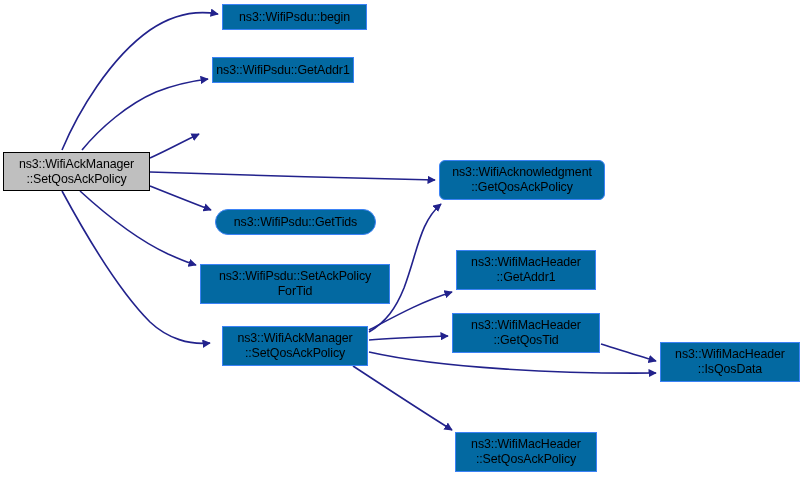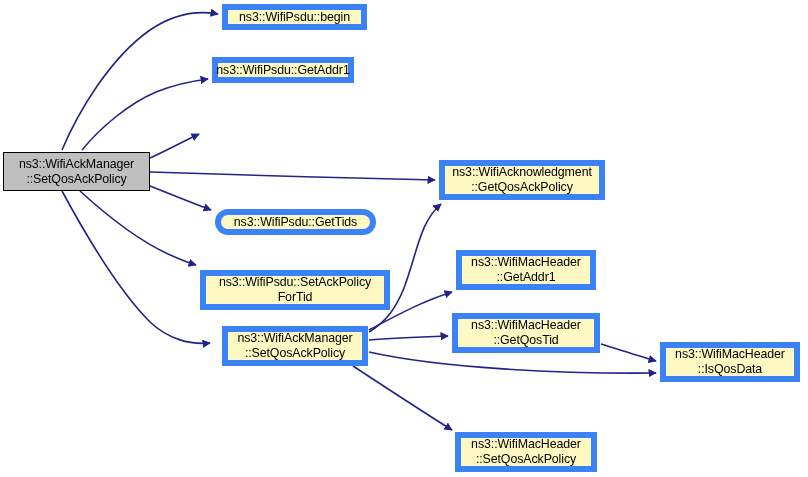--- a/index.html
+++ b/index.html
@@ -23,22 +23,22 @@
     height: 477px;
     pointer-events: none;
   }
   .node {
     position: absolute;
     box-sizing: border-box;
     display: flex;
     align-items: center;
     justify-content: center;
     text-align: center;
-    background: #fef9c3;
-    border: 6px solid #3b82f6;
+    background: #0369a1;
+    border: 1px solid #3b82f6;
     color: #000000;
     font-size: 12.4px;
     line-height: 14.6px;
     letter-spacing: -0.1px;
     white-space: pre-line;
     z-index: 2;
   }
   .node.root {
     background: #bfbfbf;
     border: 1px solid #000000;
@@ -84,30 +84,30 @@
 
   <div class="node" style="left:222px; top:4px; width:145px; height:26px;">
     <span class="node-label">ns3::WifiPsdu::begin</span>
   </div>
 
   <div class="node" style="left:212px; top:57px; width:142px; height:26px;">
     <span class="node-label">ns3::WifiPsdu::GetAddr1</span>
   </div>
 
 
-  <div class="node" style="left:439px; top:160px; width:166px; height:40px;">
+  <div class="node" style="left:439px; top:160px; width:166px; height:40px;border-radius:6px;">
     <span class="node-label">ns3::WifiAcknowledgment
 ::GetQosAckPolicy</span>
   </div>
 
   <div class="node" style="left:215px; top:209px; width:161px; height:26px;border-radius:13px;">
     <span class="node-label">ns3::WifiPsdu::GetTids</span>
   </div>
 
-  <div class="node" style="left:200px; top:270px; width:190px; height:40px;">
+  <div class="node" style="left:200px; top:264px; width:190px; height:40px;">
     <span class="node-label">ns3::WifiPsdu::SetAckPolicy
 ForTid</span>
   </div>
 
   <div class="node" style="left:222px; top:326px; width:146px; height:40px;">
     <span class="node-label">ns3::WifiAckManager
 ::SetQosAckPolicy</span>
   </div>
 
   <div class="node" style="left:456px; top:250px; width:140px; height:40px;">

